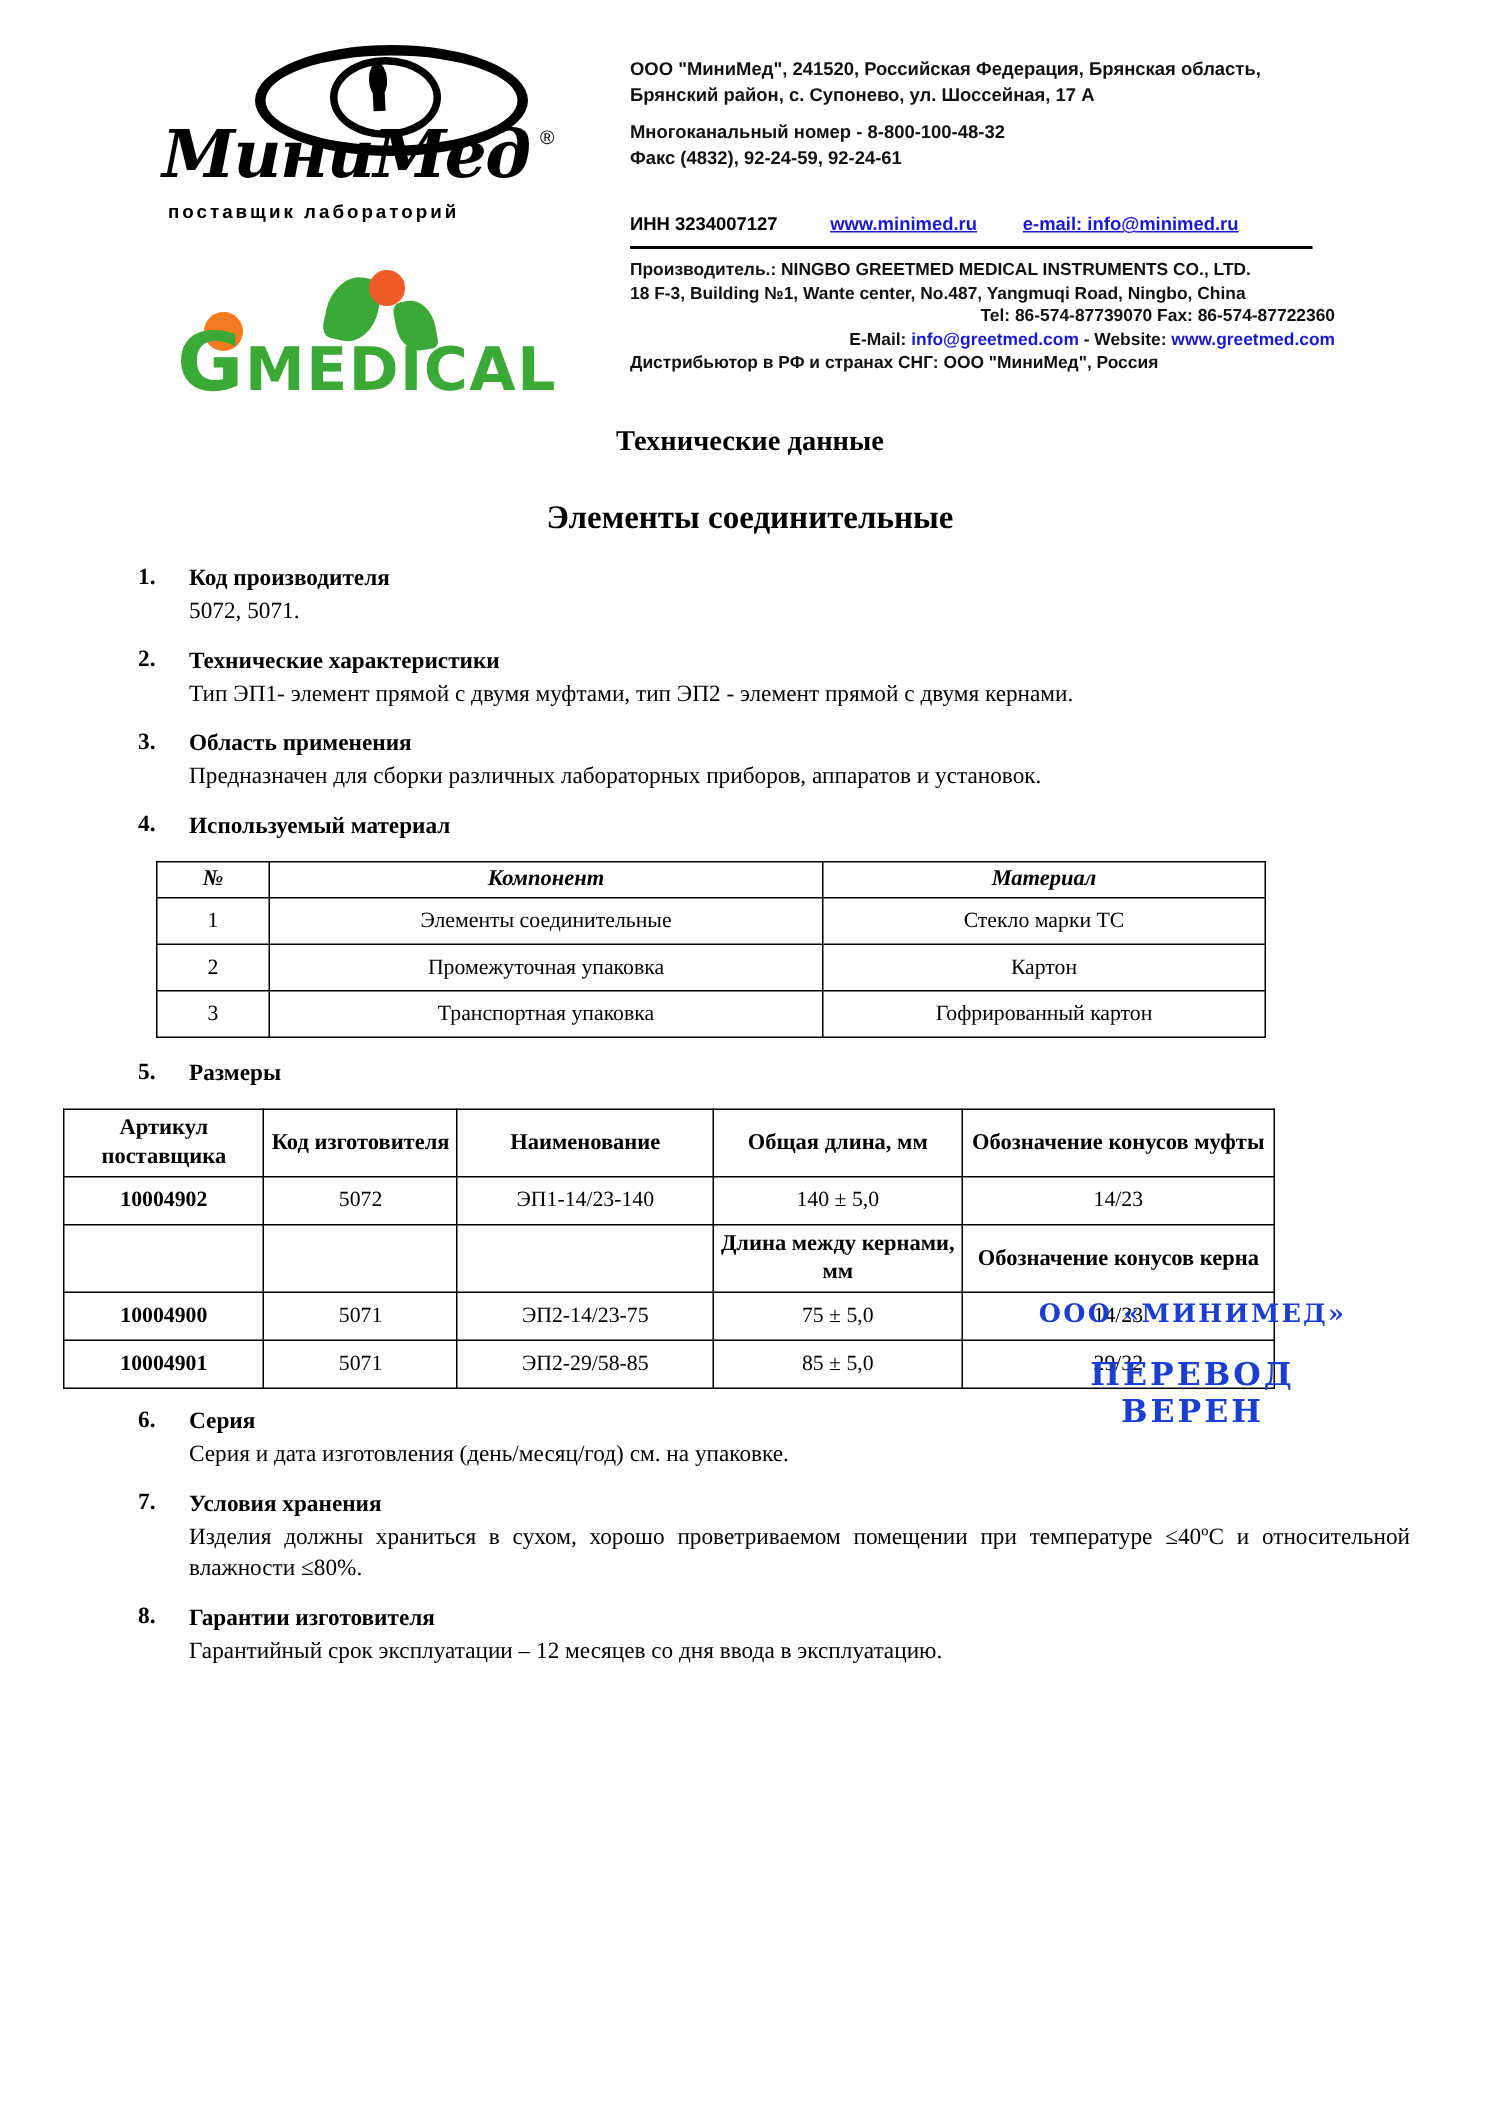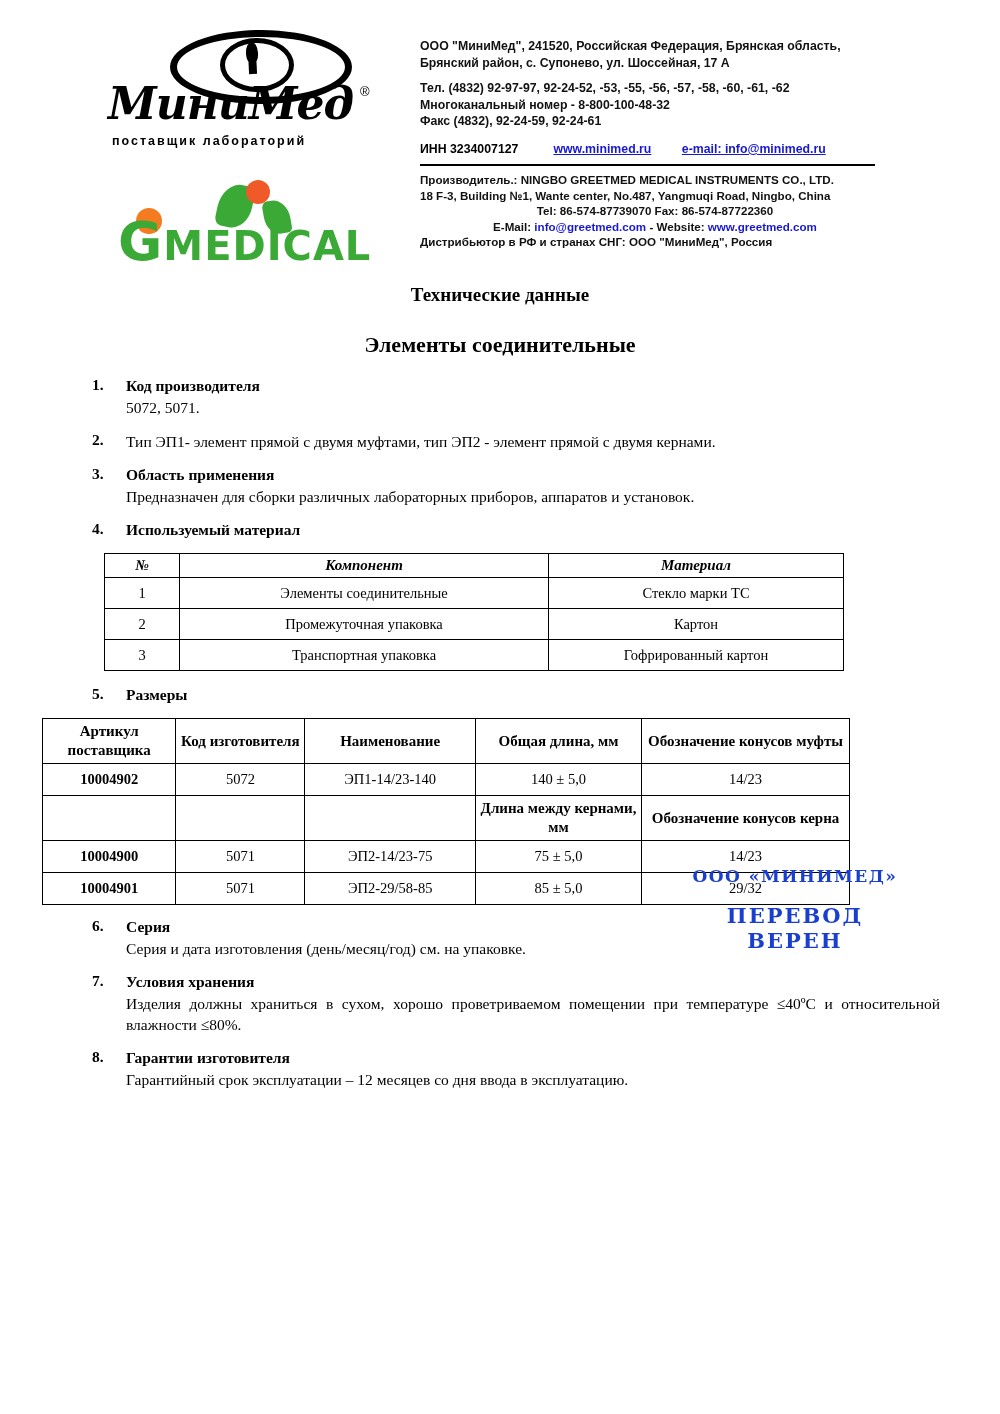--- a/index.html
+++ b/index.html
@@ -144,21 +144,21 @@
     position: absolute;
     left: 420px;
     top: 172px;
     width: 470px;
     font-family: "Liberation Sans", sans-serif;
     font-size: 11.6px;
     line-height: 15.5px;
     font-weight: bold;
     color: #111;
   }
-  .mfg-block .ctr { text-align: center; }
+  .mfg-block .ctr { text-align: right; }
   .mfg-block .lnk { color: #1818d0; }
 
   
   .logo-greetmed {
     position: absolute;
     left: 118px;
     top: 178px;
     width: 240px;
     height: 92px;
   }
@@ -340,21 +340,20 @@
       <div class="mm-flame"></div>
       <div class="mm-word">МиниМед</div>
       <div class="mm-reg">®</div>
       <div class="mm-sub">поставщик лабораторий</div>
     </div>
 
     <div class="addr-block">
       <div>ООО "МиниМед", 241520, Российская Федерация, Брянская область,</div>
       <div>Брянский район, с. Супонево, ул. Шоссейная, 17 А</div>
       <div class="gap"></div>
-      <div>Тел. (4832) 92-97-97, 92-24-52, -53, -55, -56, -57, -58, -60, -61, -62</div>
       <div>Многоканальный номер - 8-800-100-48-32</div>
       <div>Факс (4832), 92-24-59, 92-24-61</div>
     </div>
 
     <div class="inn-row">
       <span class="s1">ИНН 3234007127</span>
       <span class="lnk s2">www.minimed.ru</span>
       <span class="lnk">e-mail: info@minimed.ru</span>
     </div>
 
@@ -385,20 +384,21 @@
   <div class="sections">
 
     <div class="sec">
       <div class="sec-num">1.</div>
       <div class="sec-head">Код производителя</div>
       <div class="sec-body">5072, 5071.</div>
     </div>
 
     <div class="sec">
       <div class="sec-num">2.</div>
+      <div class="sec-head">Технические характеристики</div>
       <div class="sec-body">Тип ЭП1- элемент прямой с двумя муфтами, тип ЭП2 - элемент прямой с двумя кернами.</div>
     </div>
 
     <div class="sec">
       <div class="sec-num">3.</div>
       <div class="sec-head">Область применения</div>
       <div class="sec-body">Предназначен для сборки различных лабораторных приборов, аппаратов и установок.</div>
     </div>
 
     <div class="sec">

